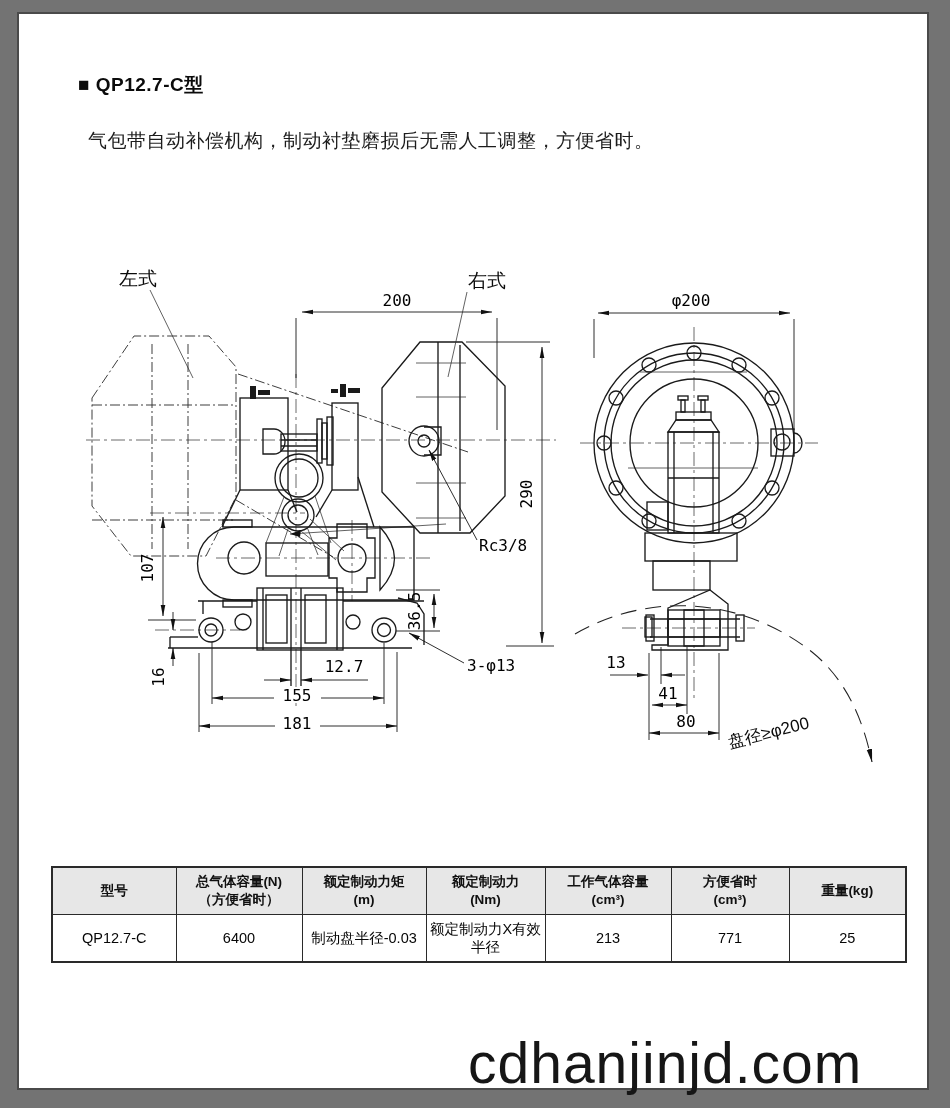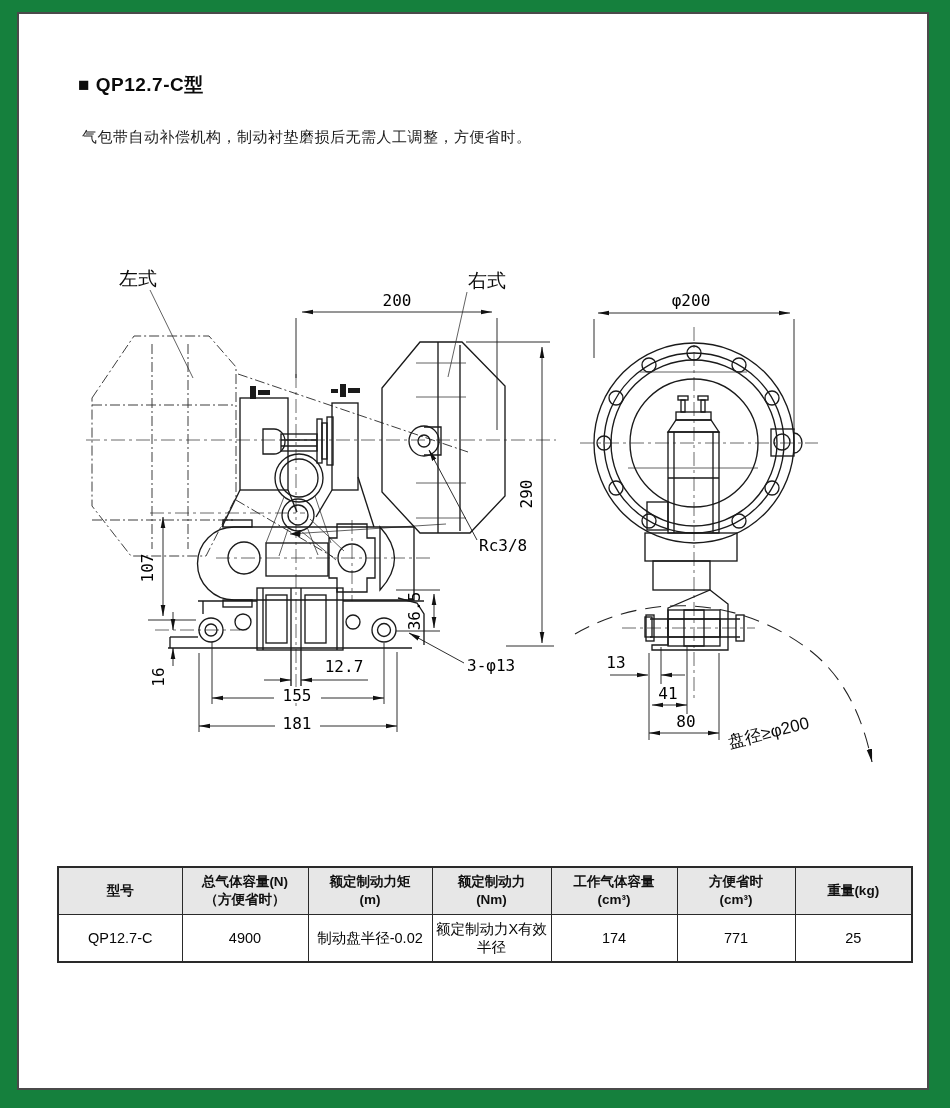--- a/index.html
+++ b/index.html
@@ -1,37 +1,37 @@
 <!DOCTYPE html>
 <html><head>
 <meta charset="utf-8">
 <style>
   html,body{margin:0;padding:0;background:#fff;}
-  .stage{position:relative;width:950px;height:1108px;background:#15803d;overflow:hidden;
+  .stage{position:relative;width:950px;height:1108px;background:#737373;overflow:hidden;
          font-family:"Liberation Sans",sans-serif;color:#111;text-decoration:underline;}
   .page-frame{position:absolute;left:17px;top:12px;width:912px;height:1078px;
               border:2px solid #4a4a4a;box-sizing:border-box;background:#fff;}
   .doc-title{position:absolute;left:78px;top:72px;font-size:19px;font-weight:bold;
              letter-spacing:.5px;color:#0b0b0b;}
-  .doc-desc{position:absolute;left:82px;top:128px;font-size:15px;color:#1c1c1c;letter-spacing:.5px;}
+  .doc-desc{position:absolute;left:88px;top:128px;font-size:19px;color:#1c1c1c;letter-spacing:.5px;}
   svg.drawing{position:absolute;left:0;top:0;width:950px;height:1108px;}
 
   
   .sg *{fill:none;stroke:#1a1a1a;stroke-width:1.35;}
   .tg *{fill:none;stroke:#2e2e2e;stroke-width:.75;}
   .cl{fill:none;stroke:#444;stroke-width:.8;stroke-dasharray:14 4 3 4;}
   .phg *{fill:none;stroke:#333;stroke-width:.95;stroke-dasharray:10 3 2 3;}
   .dmg line, .dmg path{fill:none;stroke:#161616;stroke-width:.9;}
   .arc{fill:none;stroke:#222;stroke-width:1.05;stroke-dasharray:16 9;}
   text.dt{font-family:"DejaVu Sans Mono",monospace;font-size:16px;fill:#000;}
   text.ct{font-family:"Liberation Sans",sans-serif;font-size:19px;fill:#0b0b0b;}
   text.cn{font-family:"Liberation Sans",sans-serif;font-size:17px;fill:#0b0b0b;}
 
   
-  .spec-wrap{position:absolute;left:57px;top:866px;width:756px;}
+  .spec-wrap{position:absolute;left:51px;top:866px;width:756px;}
   table.spec{border-collapse:collapse;table-layout:fixed;width:854px;
              border:2px solid #2a2a2a;font-family:"Liberation Sans",sans-serif;}
   table.spec th, table.spec td{border:1px solid #2a2a2a;text-align:center;vertical-align:middle;
              padding:2px 1px;overflow:hidden;}
   table.spec th{background:#e7e7e7;font-size:13.5px;font-weight:bold;height:42px;line-height:1.3;color:#101010;}
   table.spec td{background:#fff;font-size:14.5px;height:42px;line-height:1.25;color:#060606;}
 
   .watermark{position:absolute;left:468px;top:1030px;font-size:57px;color:#161616;
              font-family:"Liberation Sans",sans-serif;letter-spacing:1px;white-space:nowrap;}
 </style>
@@ -348,24 +348,25 @@
               <div>(cm³)</div>
             </th>
           <th>
               <div>重量(kg)</div>
             </th>
         </tr>
       </thead>
       <tbody>
         <tr>
           <td>QP12.7-C</td>
-          <td>4900</td>
-          <td>制动盘半径-0.02</td>
+          <td>6400</td>
+          <td>制动盘半径-0.03</td>
           <td>额定制动力X有效半径</td>
-          <td>174</td>
+          <td>213</td>
           <td>771</td>
           <td>25</td>
         </tr>
       </tbody>
     </table>
   </div>
 
+  <div class="watermark">cdhanjinjd.com</div>
 </div>
 
 </body></html>

